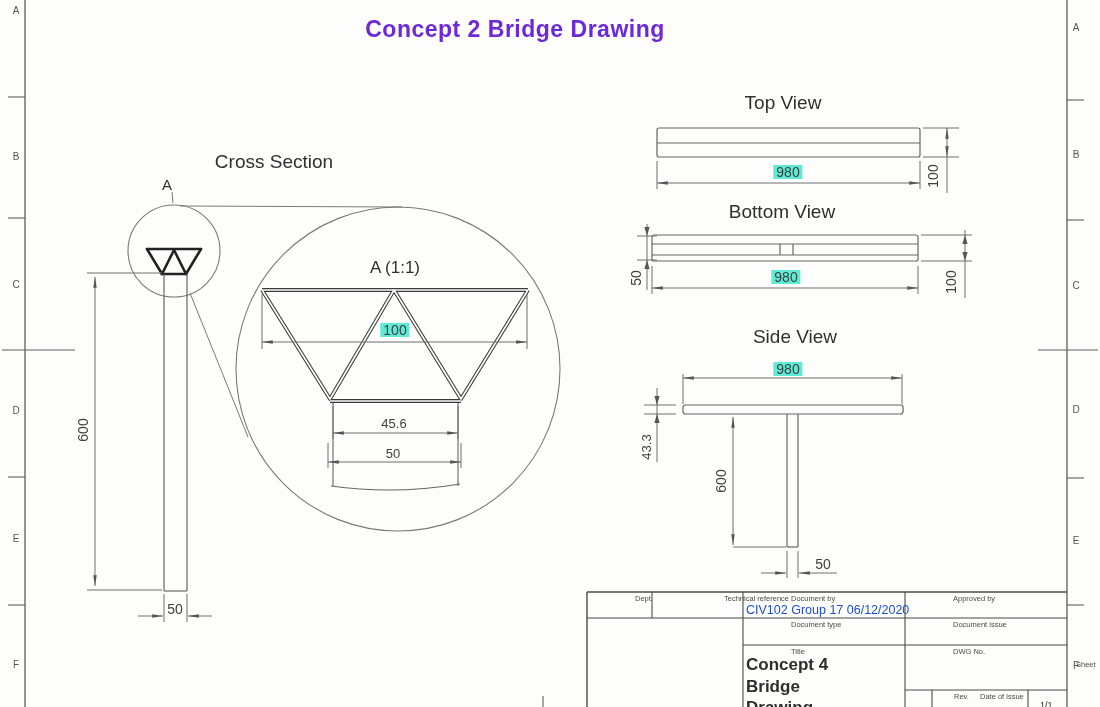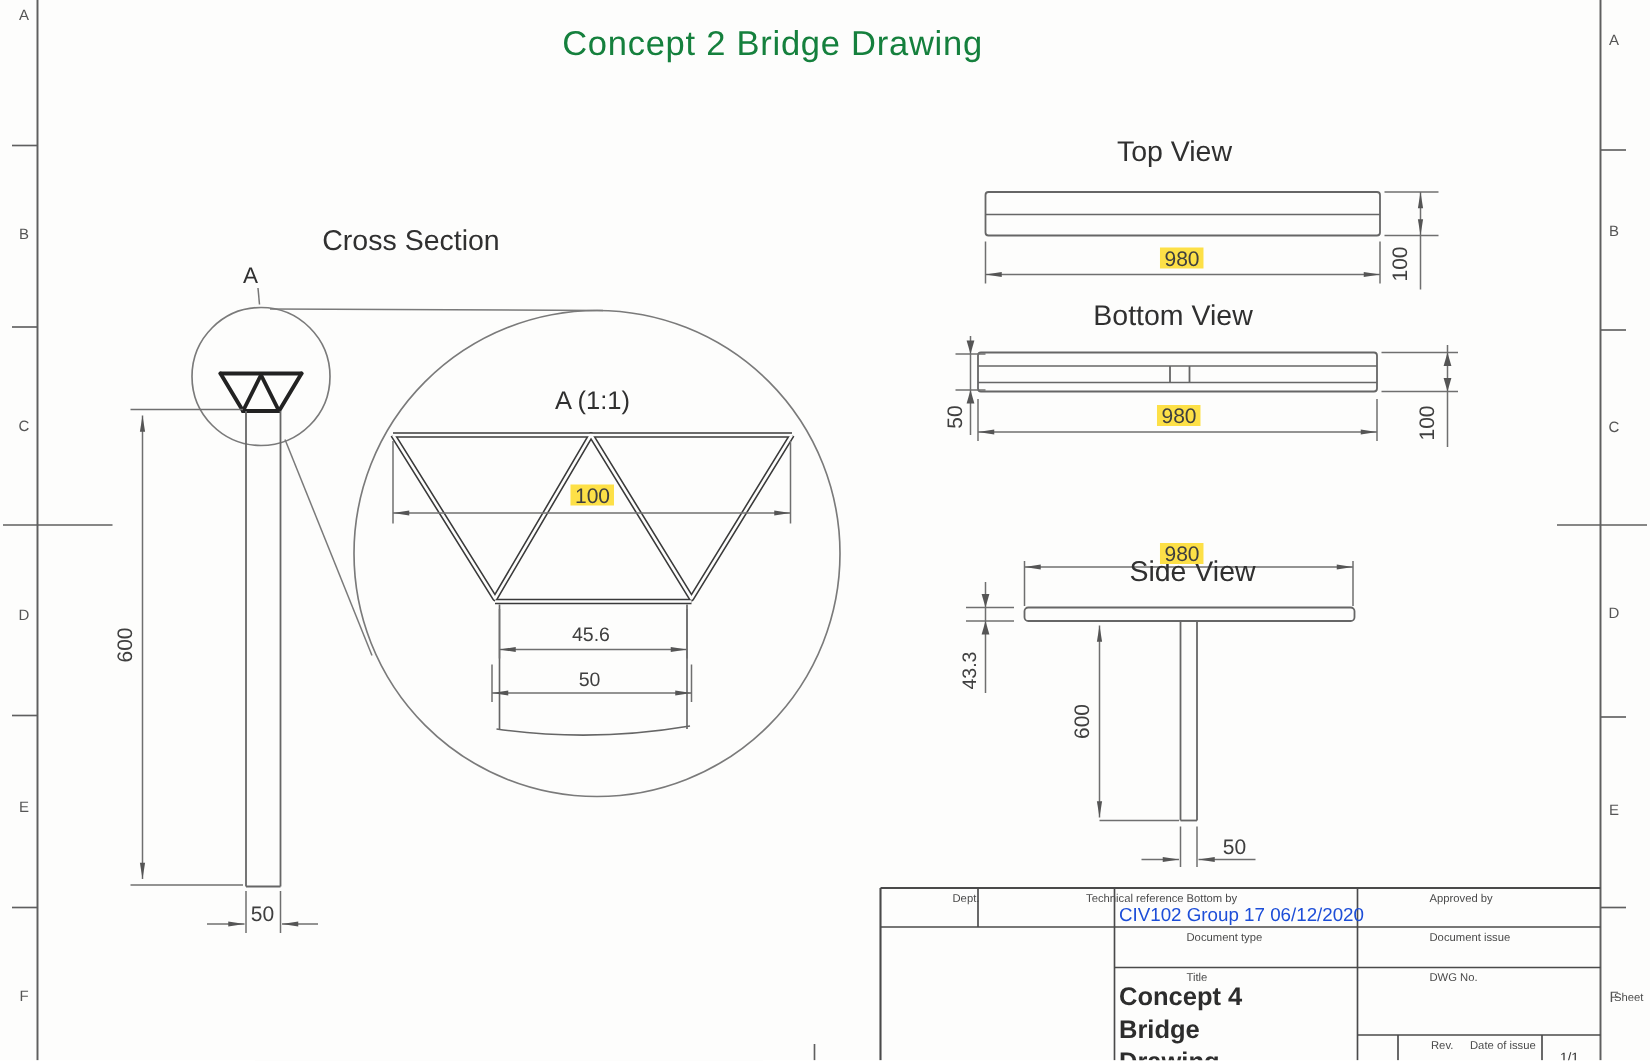--- a/index.html
+++ b/index.html
@@ -7,26 +7,26 @@
     position:relative;width:1100px;height:707px;overflow:hidden;
     background:#fdfdfc;font-family:"Liberation Sans",sans-serif;
   }
   svg{position:absolute;left:0;top:0;}
   .lbl{
     position:absolute;transform:translate(-50%,-50%);
     font-family:"Liberation Sans",sans-serif;color:#3b3b3b;
     white-space:nowrap;line-height:1;
   }
   .rot{transform:translate(-50%,-50%) rotate(-90deg);}
-  .sheet-title{font-size:23px;color:#15803d;letter-spacing:.5px;}
+  .sheet-title{font-size:23px;color:#6d28d9;letter-spacing:.5px;font-weight:bold;}
   .view-title{font-size:19px;color:#303030;}
   .marker-a{font-size:15px;color:#303030;}
   .dim{font-size:14px;color:#3f3f3f;}
   .dim-s{font-size:13px;color:#3f3f3f;}
-  .bg{background:#fde047;padding:0 3px;}
+  .bg{background:#5eead4;padding:0 3px;}
   .zone{font-size:10px;color:#555;}
   .tb-label{position:absolute;font-size:7.5px;color:#4a4a4a;line-height:1;white-space:nowrap;padding-left:44px;}
   .tb-value{position:absolute;font-size:12.5px;color:#1d4ed8;line-height:1;white-space:nowrap;}
   .tb-title-line{position:absolute;font-size:17px;font-weight:bold;color:#2d2d2d;line-height:1;white-space:nowrap;}
   .tb-sheet-val{position:absolute;font-size:9px;color:#2d2d2d;line-height:1;white-space:nowrap;}
 </style>
 </head>
 <body>
 
 <div class="sheet">
@@ -258,29 +258,29 @@
 
   <div class="lbl view-title" style="left:783px;top:102px;">Top View</div>
   <div class="lbl dim bg" style="left:788px;top:172px;">980</div>
   <div class="lbl dim rot" style="left:933px;top:176px;">100</div>
 
   <div class="lbl view-title" style="left:782px;top:211px;">Bottom View</div>
   <div class="lbl dim rot" style="left:636px;top:278px;">50</div>
   <div class="lbl dim bg" style="left:786px;top:277px;">980</div>
   <div class="lbl dim rot" style="left:951px;top:282px;">100</div>
 
-  <div class="lbl view-title" style="left:795px;top:336px;margin-top:46px;">Side View</div>
+  <div class="lbl view-title" style="left:795px;top:336px;">Side View</div>
   <div class="lbl dim bg" style="left:788px;top:369px;">980</div>
   <div class="lbl dim-s rot" style="left:646px;top:447px;">43.3</div>
   <div class="lbl dim rot" style="left:721px;top:481px;">600</div>
   <div class="lbl dim" style="left:823px;top:564px;">50</div>
 
   <div class="tb-label" style="left:591px;top:595px;">Dept.</div>
   <div class="tb-label" style="left:680px;top:595px;">Technical reference</div>
-  <div class="tb-label" style="left:747px;top:595px;">Bottom by</div>
+  <div class="tb-label" style="left:747px;top:595px;">Document by</div>
   <div class="tb-label" style="left:909px;top:595px;text-align:right;">Approved by</div>
   <div class="tb-value" style="left:746px;top:604px;">CIV102 Group 17  06/12/2020</div>
   <div class="tb-label" style="left:747px;top:621px;">Document type</div>
   <div class="tb-label" style="left:909px;top:621px;">Document issue</div>
   <div class="tb-label" style="left:747px;top:648px;">Title</div>
   <div class="tb-label" style="left:909px;top:648px;">DWG No.</div>
   <div class="tb-title-line" style="left:746px;top:656px;">Concept 4</div>
   <div class="tb-title-line" style="left:746px;top:678px;">Bridge</div>
   <div class="tb-title-line" style="left:746px;top:699px;">Drawing</div>
   <div class="tb-label" style="left:910px;top:693px;">Rev.</div>

